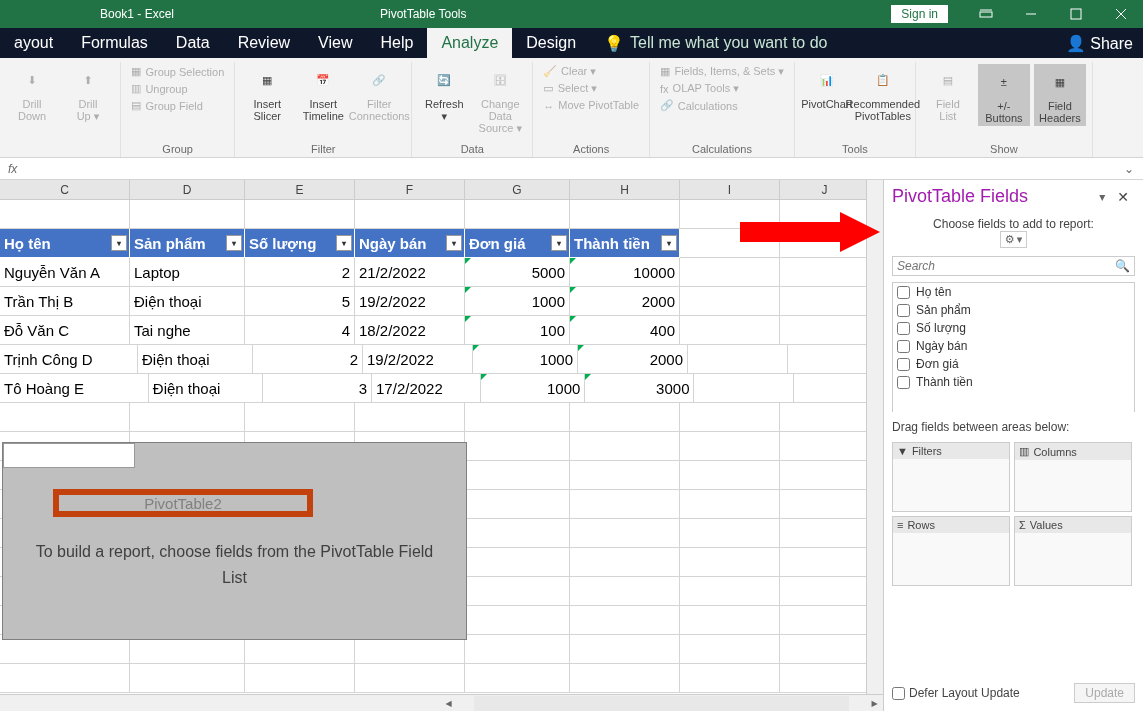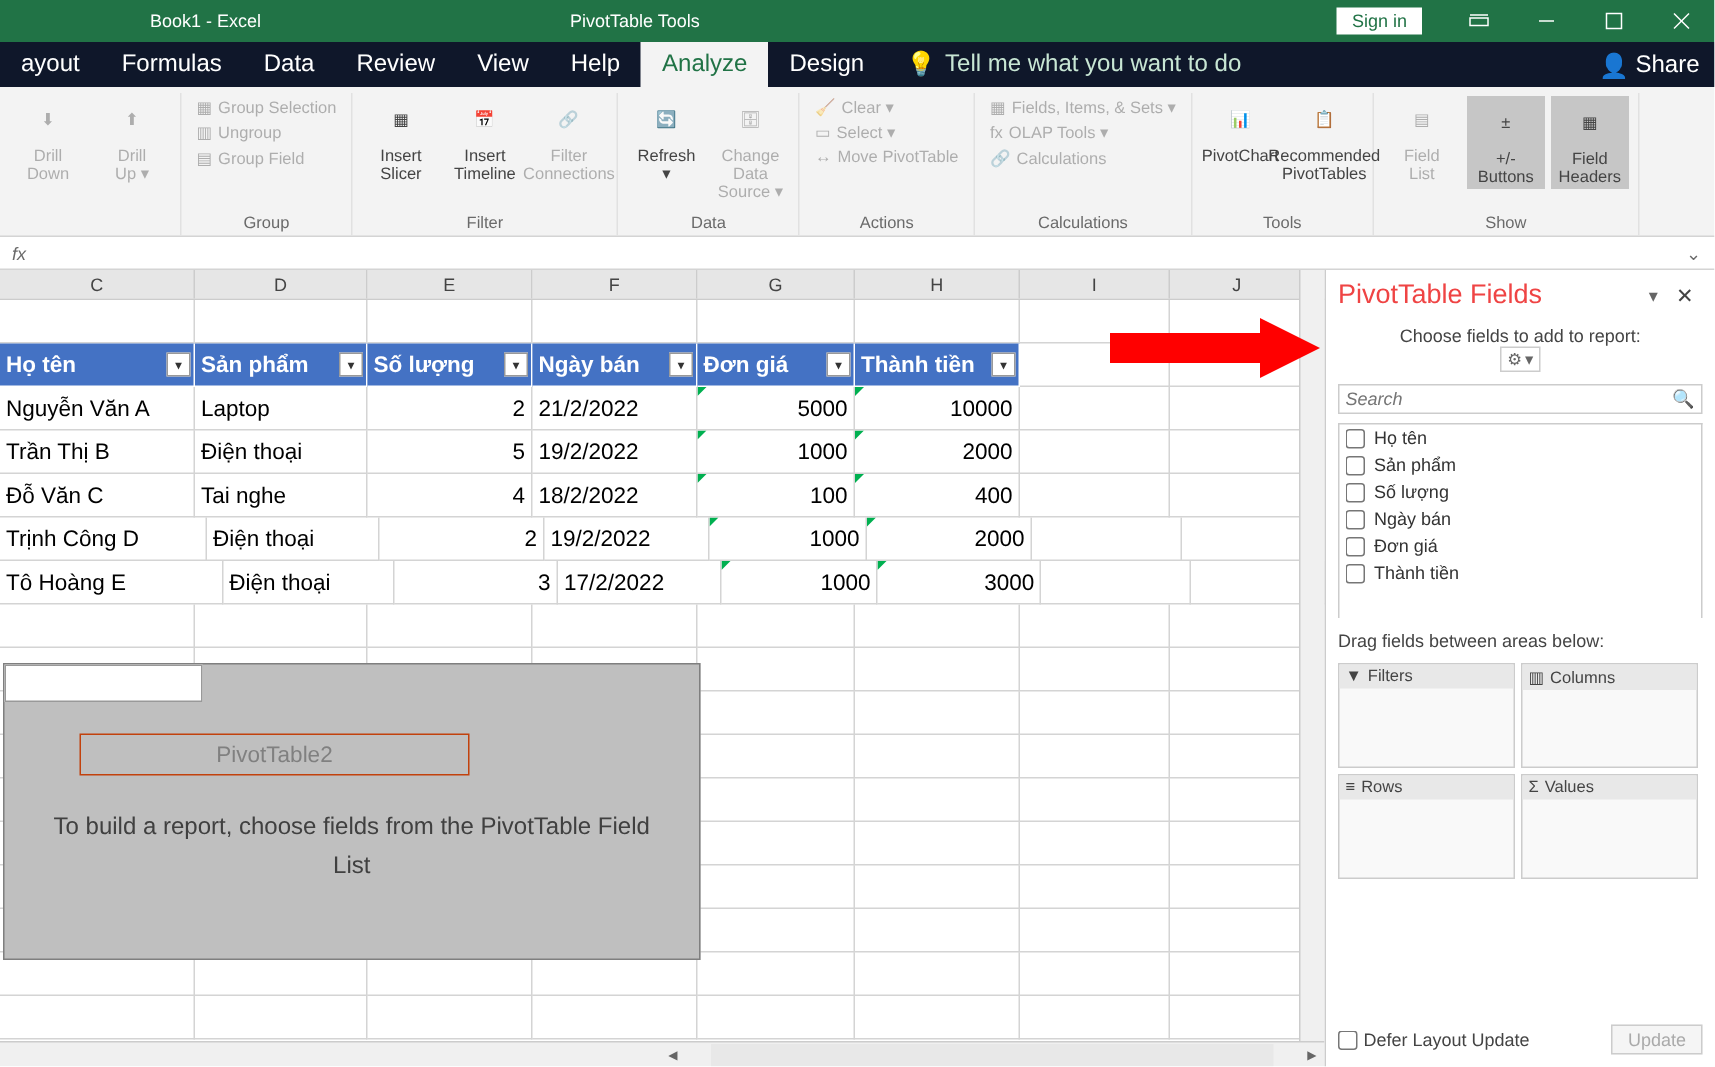--- a/index.html
+++ b/index.html
@@ -49,38 +49,38 @@
 .cell { border-right: 1px solid #d4d4d4; border-bottom: 1px solid #d4d4d4; font-size: 15px; padding: 2px 4px; display: flex; align-items: center; overflow: hidden; white-space: nowrap; }
 .hdrcell { background: #4472C4; color: #fff; font-weight: 600; font-size: 15px; border-right: 1px solid #fff; border-bottom: 1px solid #fff; position: relative; }
 .hdrcell .filter-btn { position: absolute; right: 2px; top: 50%; transform: translateY(-50%); width: 16px; height: 16px; background: #fff; border: 1px solid #999; display: flex; align-items: center; justify-content: center; font-size: 8px; color: #333; }
 .num { justify-content: flex-end; }
 .greentri { position: relative; }
 .greentri::before { content: ""; position: absolute; top: 0; left: 0; border-top: 6px solid #00b050; border-right: 6px solid transparent; }
 
 
 .pivot-ph { position: absolute; left: 2px; top: 262px; width: 465px; height: 198px; background: #bfbfbf; border: 1px solid #7f7f7f; }
 .pivot-ph .white-sq { position: absolute; top: 0; left: 0; width: 132px; height: 25px; background: #fff; border: 1px solid #999; }
-.pivot-ph .pt-name { position: absolute; top: 46px; left: 50px; width: 260px; height: 28px; border: 1px solid #c2410c; display: flex; align-items: center; justify-content: center; color: #808080; font-size: 15px; }
+.pivot-ph .pt-name { position: absolute; top: 46px; left: 50px; width: 260px; height: 28px; border: 6px solid #c2410c; display: flex; align-items: center; justify-content: center; color: #808080; font-size: 15px; }
 .pivot-ph .pt-msg { position: absolute; top: 96px; left: 20px; right: 20px; text-align: center; color: #404040; font-size: 16px; line-height: 1.6; }
 
 
 .hscroll { position: absolute; bottom: 0; left: 0; right: 0; height: 17px; background: #f0f0f0; border-top: 1px solid #ccc; display: flex; align-items: center; }
 .hscroll .sbtrack { flex: 1; height: 15px; background: #e8e8e8; margin: 0 17px; }
 .hscroll .sbbtn { width: 17px; height: 15px; display: flex; align-items: center; justify-content: center; font-size: 8px; color: #666; }
 
 
 .vscroll { position: absolute; right: 0; top: 0; bottom: 17px; width: 17px; background: #f0f0f0; border-left: 1px solid #ccc; }
 
 
 .red-arrow { position: absolute; top: 32px; left: 740px; z-index: 10; }
 
 
 .pane { width: 260px; border-left: 1px solid #ccc; background: #fff; display: flex; flex-direction: column; font-size: 12px; }
 .pane-header { display: flex; align-items: center; padding: 6px 8px; }
-.pane-header .pt-title { font-size: 18px; color: #ef4444; flex: 1; }
+.pane-header .pt-title { font-size: 18px; color: #a21caf; flex: 1; }
 .pane-header .dd { padding: 0 6px; color: #666; }
 .pane-header .close { padding: 0 6px; color: #444; font-size: 14px; }
 .pane .subtitle { padding: 4px 8px 8px 8px; color: #444; display: flex; align-items: center; justify-content: space-between; flex-direction: column; }
 .pane .gear { border: 1px solid #ccc; padding: 1px 4px; color: #666; font-size: 11px; display: flex; align-items: center; gap: 2px; }
 .pane .searchbox { margin: 0 8px 6px 8px; border: 1px solid #ccc; display: flex; align-items: center; padding: 2px 4px; }
 .pane .searchbox input { border: none; outline: none; flex: 1; font-size: 12px; font-style: italic; color: #999; }
 .pane .fieldlist { margin: 0 8px; border: 1px solid #ccc; border-bottom: none; height: 130px; overflow-y: auto; }
 .pane .fielditem { display: flex; align-items: center; gap: 6px; padding: 2px 4px; font-size: 12px; color: #333; }
 .pane .fielditem input { width: 13px; height: 13px; }
 .pane .drag-label { padding: 8px; color: #444; }

